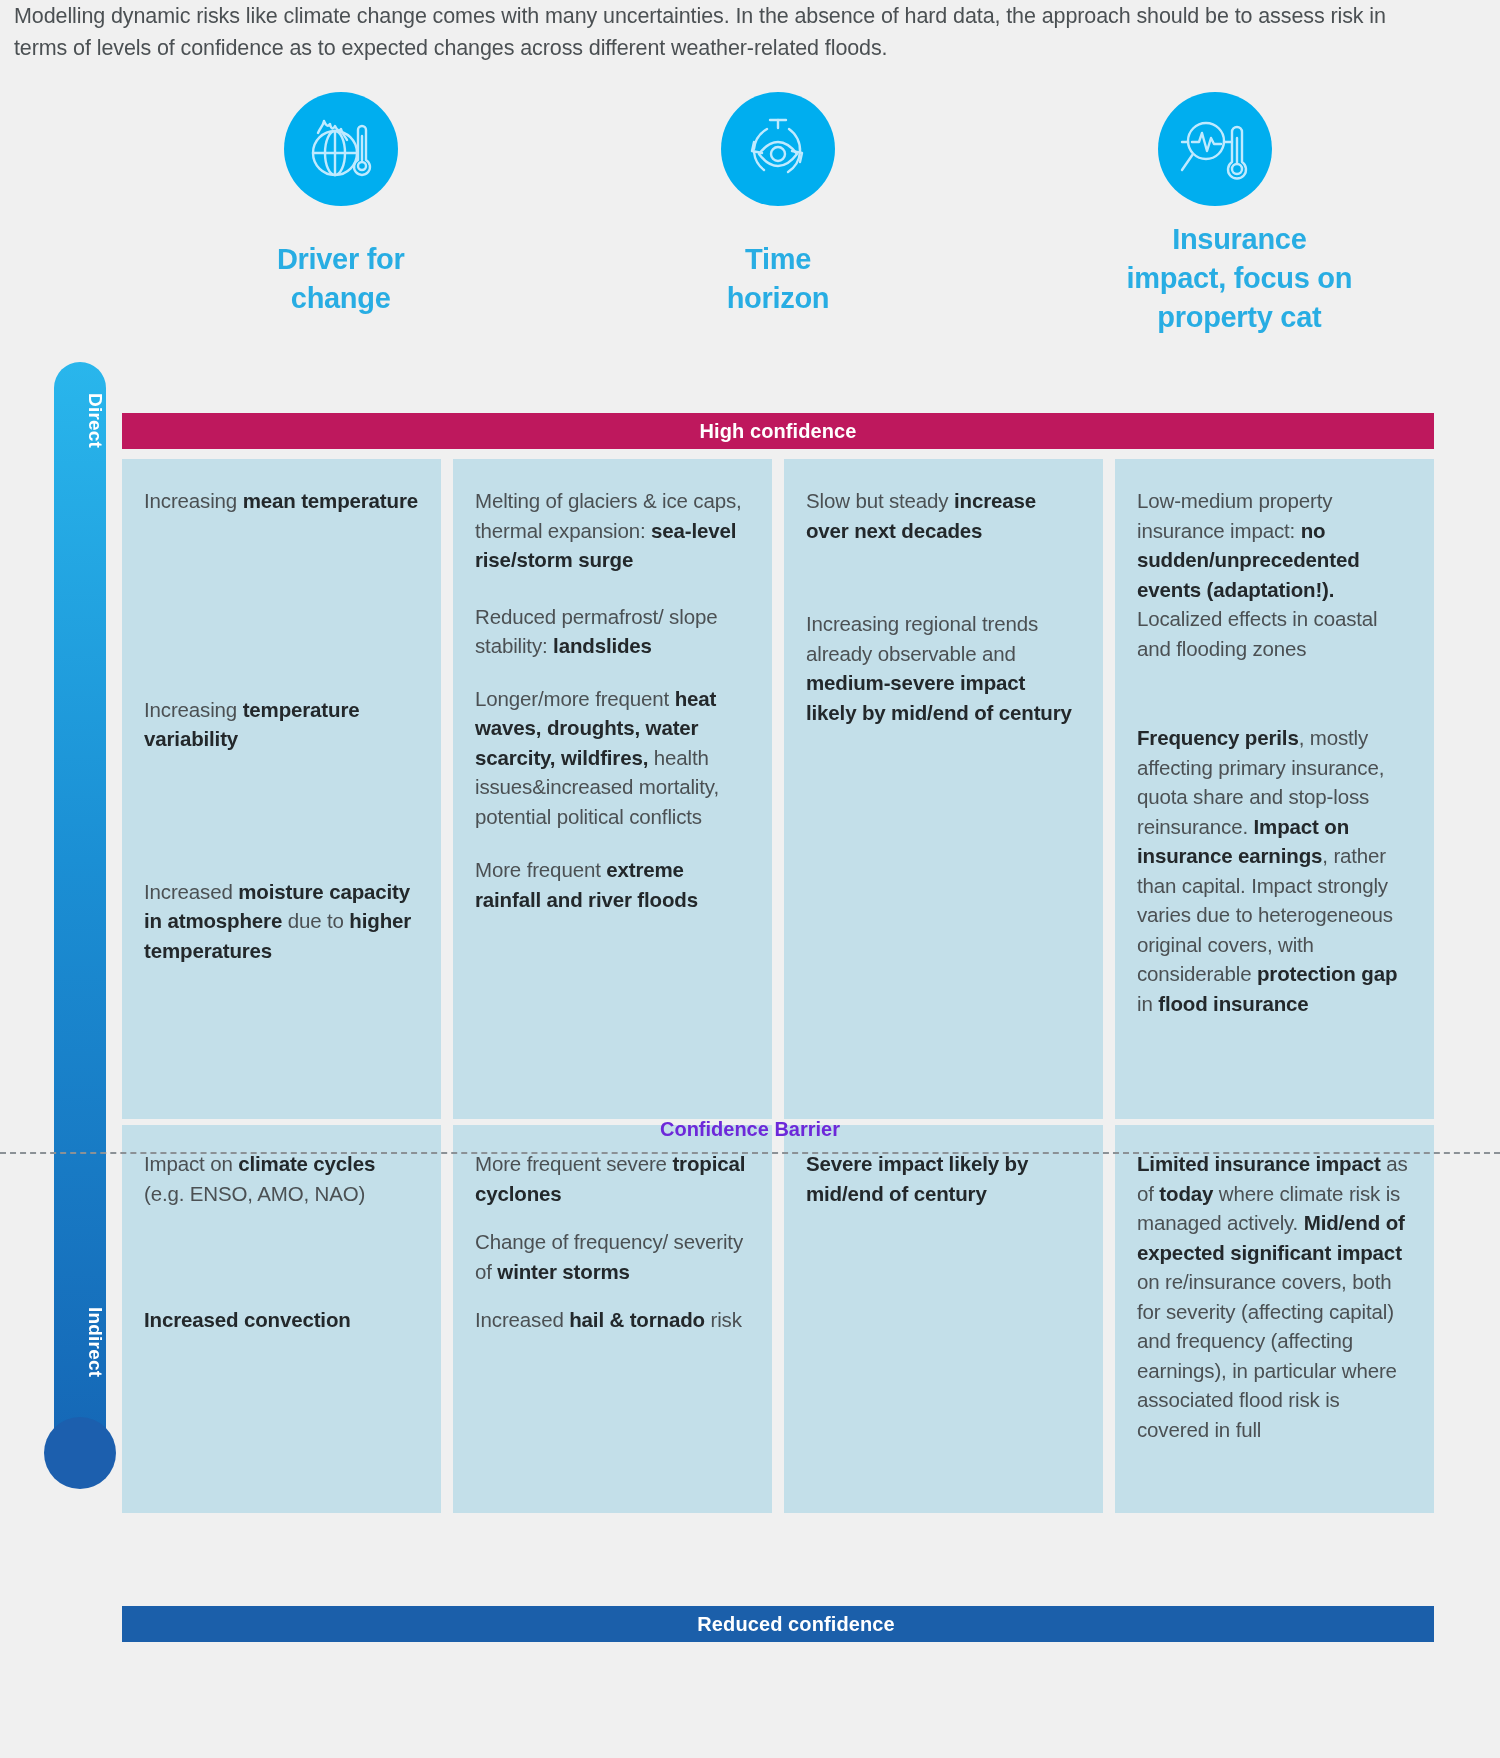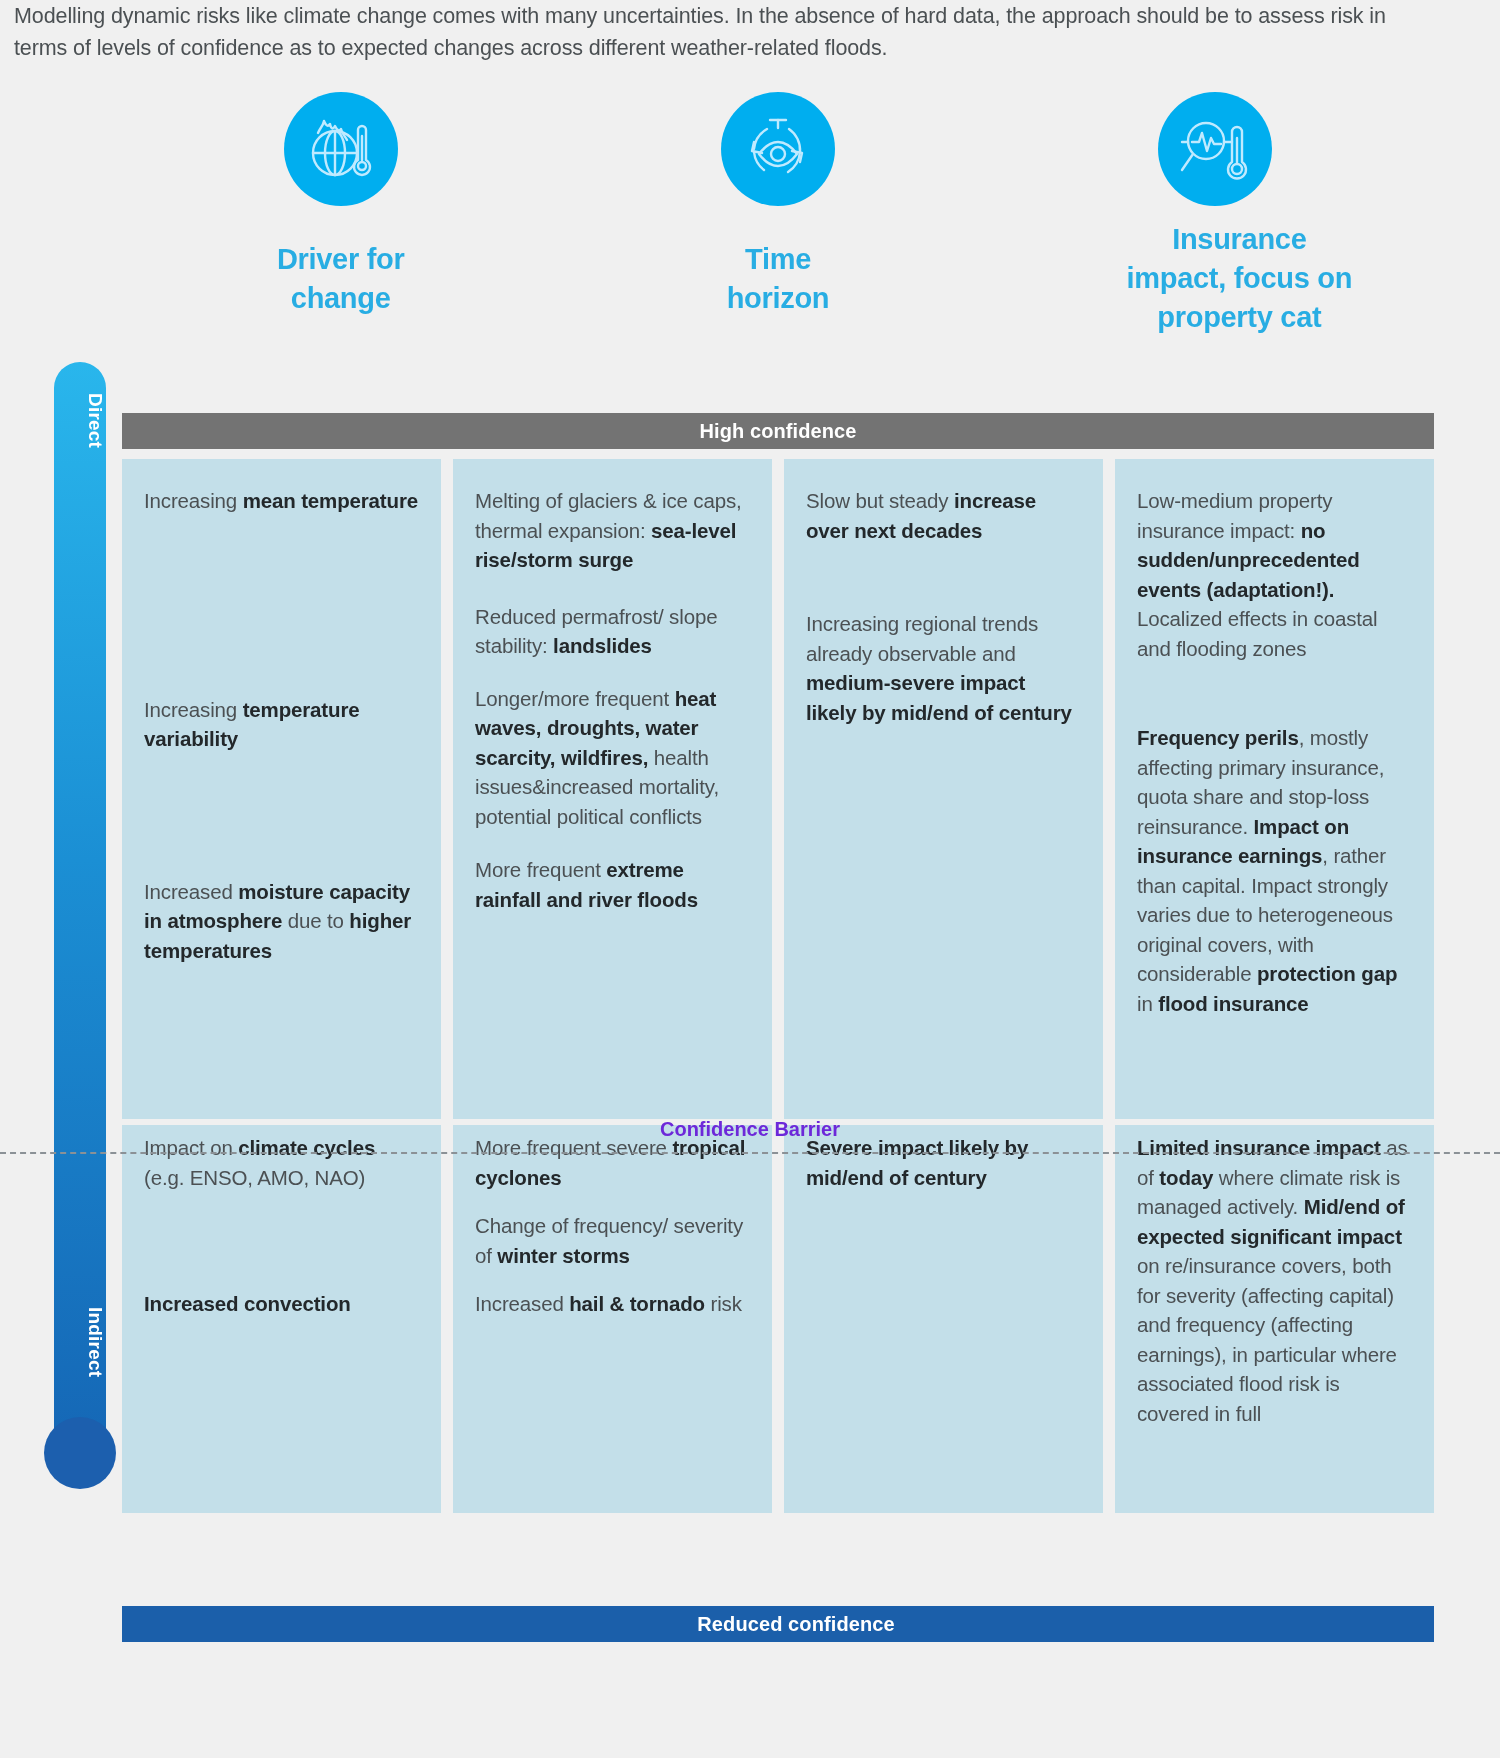--- a/index.html
+++ b/index.html
@@ -125,39 +125,39 @@
     width: 1312px;
     height: 36px;
     color: #fff;
     font-weight: bold;
     font-size: 20px;
     display: flex;
     align-items: center;
     justify-content: center;
     letter-spacing: 0.1px;
   }
-  .bar-high { top: 413px; background: #737373; }
+  .bar-high { top: 413px; background: #be185d; }
   .bar-low  { top: 1606px; background: #1b5faa; padding-left: 36px; }
 
   
   .grid {
     position: absolute;
     left: 122px;
     top: 459px;
     width: 1312px;
     display: flex;
     gap: 12px;
   }
   .col { flex: 1 1 0; }
   .card {
     background: #c3dfe9;
     padding: 27px 22px 10px 22px;
   }
   .card.top { height: 660px; }
-  .card.bottom { height: 388px; margin-top: 6px; padding-top: 8px; }
+  .card.bottom { height: 388px; margin-top: 6px; padding-top: 24px; }
 
   .blk {
     font-size: 20.5px;
     line-height: 29.5px;
     color: #4b5053;
     letter-spacing: -0.15px;
   }
   .blk b { color: #23282b; font-weight: bold; }
   .blk + .blk { margin-top: 27px; }
 

